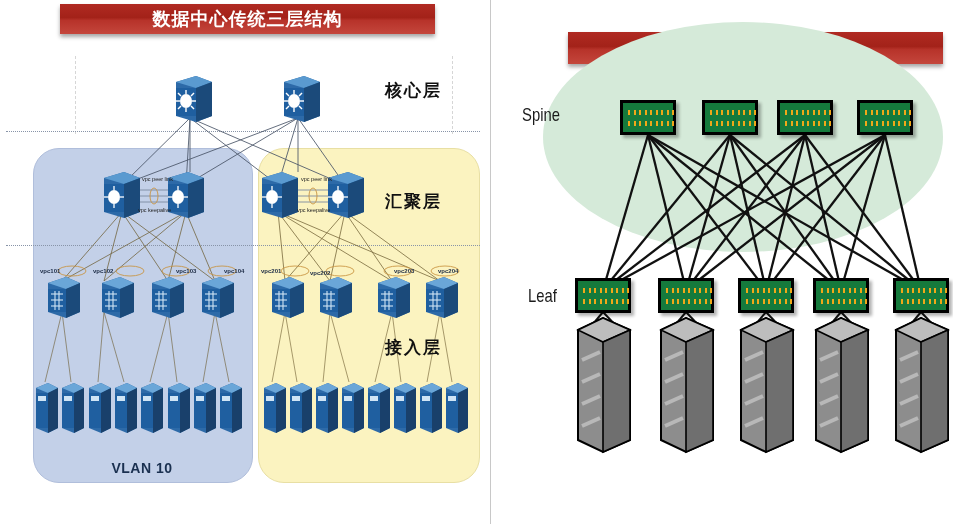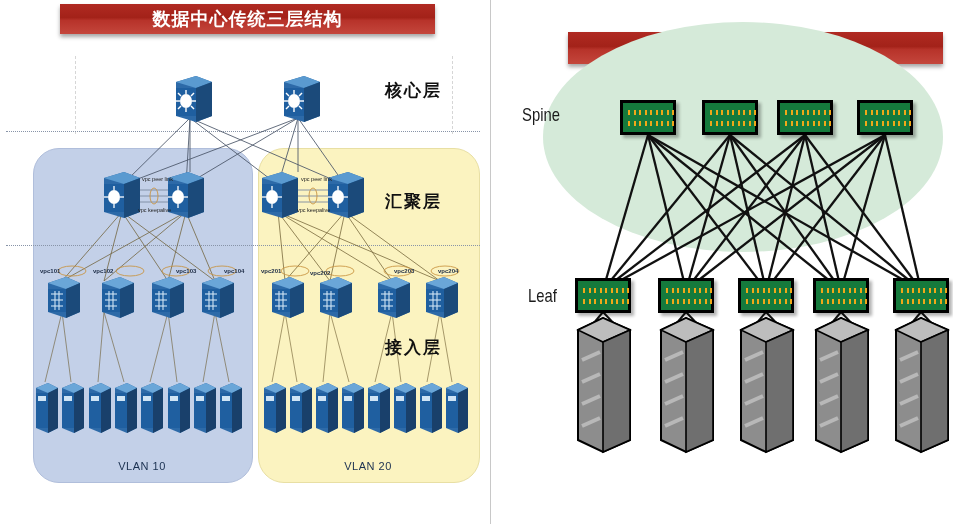--- a/index.html
+++ b/index.html
@@ -20,21 +20,21 @@
           box-shadow:0 3px 4px rgba(0,0,0,.35);}
   #left-title{left:60px;top:4px;width:375px;height:30px;line-height:30px;font-size:18px;}
   #right-title{left:60px;top:32px;width:375px;height:32px;line-height:32px;font-size:18px;}
 
   
   .vlan-zone{position:absolute;border-radius:26px;}
   #vlan10-zone{left:33px;top:148px;width:218px;height:333px;
                background:#c3d0e8;border:1px solid #b0bedb;}
   #vlan20-zone{left:258px;top:148px;width:220px;height:333px;
                background:#fbf3c0;border:1px solid #e8dfa4;}
-  .vlan-label{position:absolute;font-size:11px;color:#1a3050;font-weight:normal;
+  .vlan-label{position:absolute;font-size:14px;color:#1a3050;font-weight:bold;
               letter-spacing:.5px;}
   #vlan10-label{left:33px;top:460px;width:218px;text-align:center;}
   #vlan20-label{left:258px;top:460px;width:220px;text-align:center;}
 
   .hdiv{position:absolute;height:0;border-top:1px dotted #8894a8;}
   #div-core-agg{left:6px;top:131px;width:474px;}
   #div-agg-acc{left:6px;top:245px;width:474px;}
   .vdiv{position:absolute;width:0;border-left:1px dashed #d6d6d6;}
   #vguide-left{left:75px;top:56px;width:0;height:78px;}
   #vguide-right{left:452px;top:56px;width:0;height:78px;}
@@ -492,21 +492,20 @@
   <div class="vpc-tag" style="left:261px;top:268px;">vpc201</div>
   <div class="vpc-tag" style="left:310px;top:270px;">vpc202</div>
   <div class="vpc-tag" style="left:394px;top:268px;">vpc203</div>
   <div class="vpc-tag" style="left:438px;top:268px;">vpc204</div>
 
   <div class="layer-label" id="core-layer-label">核心层</div>
   <div class="layer-label" id="agg-layer-label">汇聚层</div>
   <div class="layer-label" id="access-layer-label">接入层</div>
 
   <div class="vlan-label" id="vlan10-label">VLAN 10</div>
-  <div class="vlan-label" id="vlan20-label">VLAN 20</div>
 </div>
 
 <div id="panel-divider"></div>
 
 <div class="panel" id="right-panel">
 
   <div class="banner" id="right-title">数据中心叶脊结构</div>
 
   <div id="spine-ellipse"></div>
 

